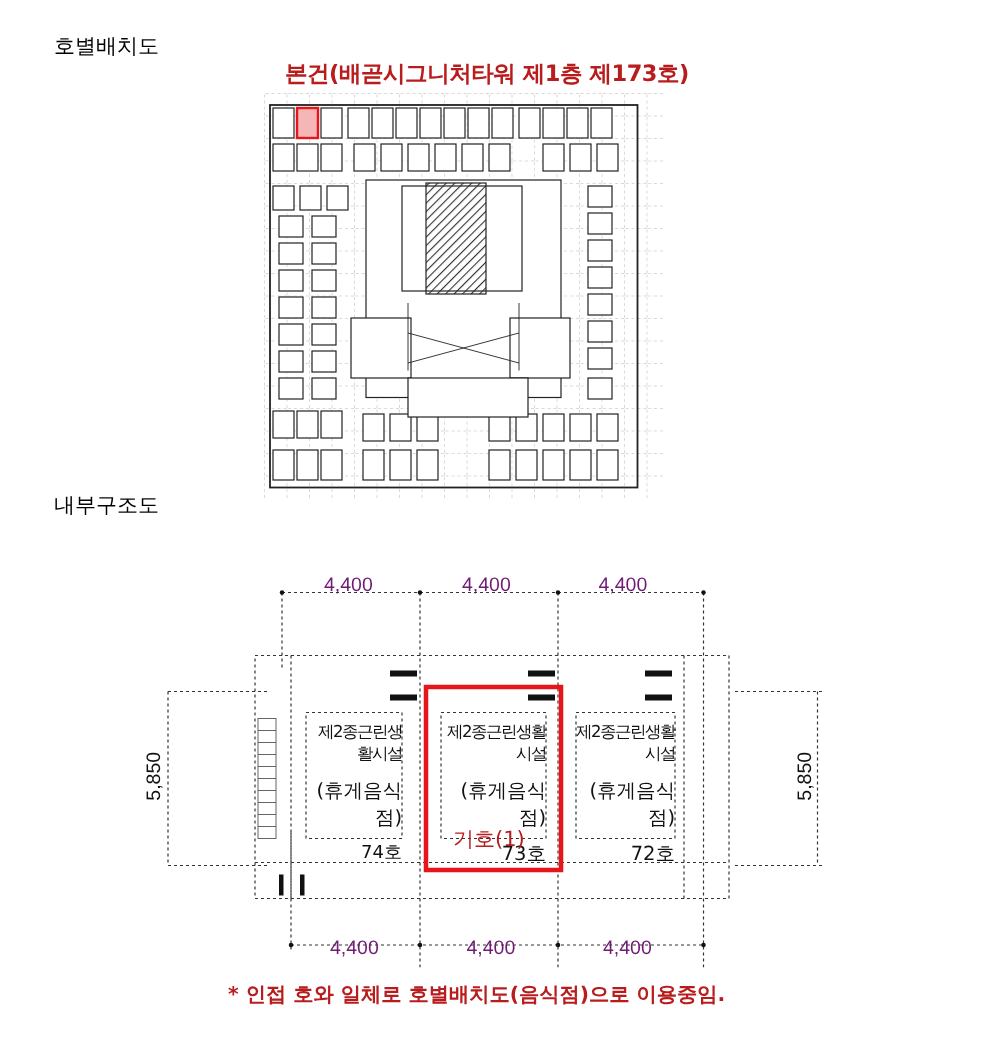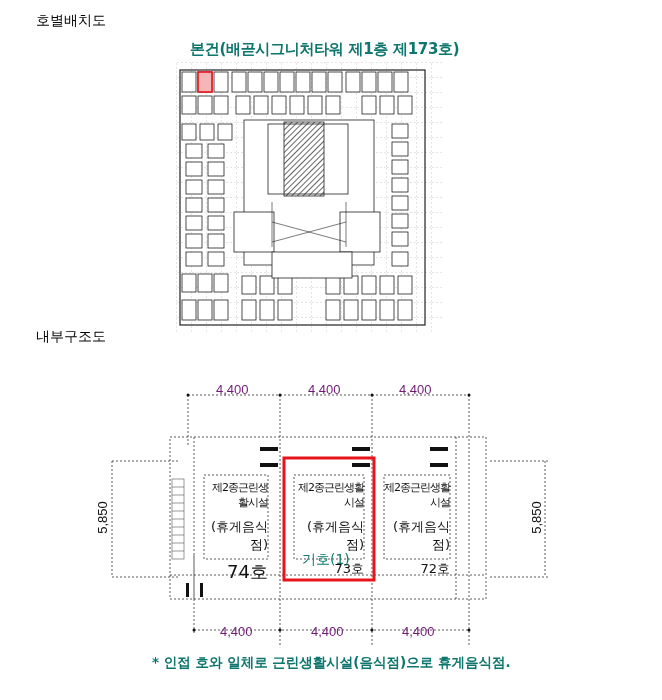--- a/index.html
+++ b/index.html
@@ -1,29 +1,29 @@
 <!DOCTYPE html>
 <html><head>
 <meta charset="utf-8">
 <style>
   html,body{margin:0;padding:0;background:#fff;}
   body{width:662px;height:700px;position:relative;overflow:hidden;font-family:"DejaVu Sans","Liberation Sans",sans-serif;color:#000;}
   .abs{position:absolute;}
   .section-title{font-size:14px;}
-  .red{color:#0f766e;}
+  .red{color:#b91c1c;}
   .dim{font-family:"Liberation Sans",sans-serif;font-size:13px;color:#701a75;}
   .vdim{font-family:"Liberation Sans",sans-serif;font-size:13px;color:#111;transform:rotate(-90deg);transform-origin:center;}
   .floorplan{left:176px;top:62px;width:268px;height:270px;}
   .unit-label{font-family:"DejaVu Sans",sans-serif;font-size:12px;text-align:right;color:#111;}
   .note{font-size:13.5px;font-weight:bold;}
 </style>
 </head>
 <body>
 
-<div class="abs section-title" style="left:36px;top:12px;">호별배치도</div>
+<div class="abs section-title" style="left:36px;top:22px;">호별배치도</div>
 
 <div class="abs red" style="left:190px;top:40px;font-size:15px;font-weight:bold;letter-spacing:-0.3px;">본건(배곧시그니처타워 제1층 제173호)</div>
 
 <div class="abs floorplan">
   <svg width="268" height="270" viewBox="0 0 268 270" xmlns="http://www.w3.org/2000/svg">
     <defs>
       <pattern id="hatch" width="4" height="4" patternUnits="userSpaceOnUse" patternTransform="rotate(45)">
         <line x1="0" y1="0" x2="0" y2="4" stroke="#333" stroke-width="1.5"></line>
       </pattern>
       <pattern id="grid" width="15" height="15" patternUnits="userSpaceOnUse">
@@ -204,30 +204,30 @@
 <div class="abs dim" style="left:220px;top:624px;">4,400</div>
 <div class="abs dim" style="left:311px;top:624px;">4,400</div>
 <div class="abs dim" style="left:402px;top:624px;">4,400</div>
 
 <div class="abs vdim" style="left:86px;top:510px;">5,850</div>
 <div class="abs vdim" style="left:520px;top:510px;">5,850</div>
 
 <div class="abs unit-label" style="left:204px;top:480px;width:64px;">
   <div style="font-size:11px;letter-spacing:-1px;">제2종근린생활시설</div>
   <div style="margin-top:8px;font-size:13px;">(휴게음식점)</div>
-  <div style="margin-top:6px;font-size:18px;">74호</div>
+  <div style="margin-top:6px;font-size:12px;">74호</div>
 </div>
 
 <div class="abs unit-label" style="left:294px;top:480px;width:70px;">
   <div style="font-size:11px;letter-spacing:-1px;">제2종근린생활시설</div>
   <div style="margin-top:8px;font-size:13px;">(휴게음식점)</div>
   <div style="margin-top:6px;font-size:13px;">73호</div>
 </div>
 
 <div class="abs unit-label" style="left:384px;top:480px;width:66px;">
   <div style="font-size:11px;letter-spacing:-1px;">제2종근린생활시설</div>
   <div style="margin-top:8px;font-size:13px;">(휴게음식점)</div>
   <div style="margin-top:6px;font-size:13px;">72호</div>
 </div>
 
 <div class="abs red" style="left:302px;top:551px;font-size:14px;">기호(1)</div>
 
-<div class="abs red note" style="left:152px;top:654px;">* 인접 호와 일체로 근린생활시설(음식점)으로 휴게음식점.</div>
+<div class="abs red note" style="left:152px;top:654px;">* 인접 호와 일체로 호별배치도(음식점)으로 이용중임.</div>
 
 </body></html>

